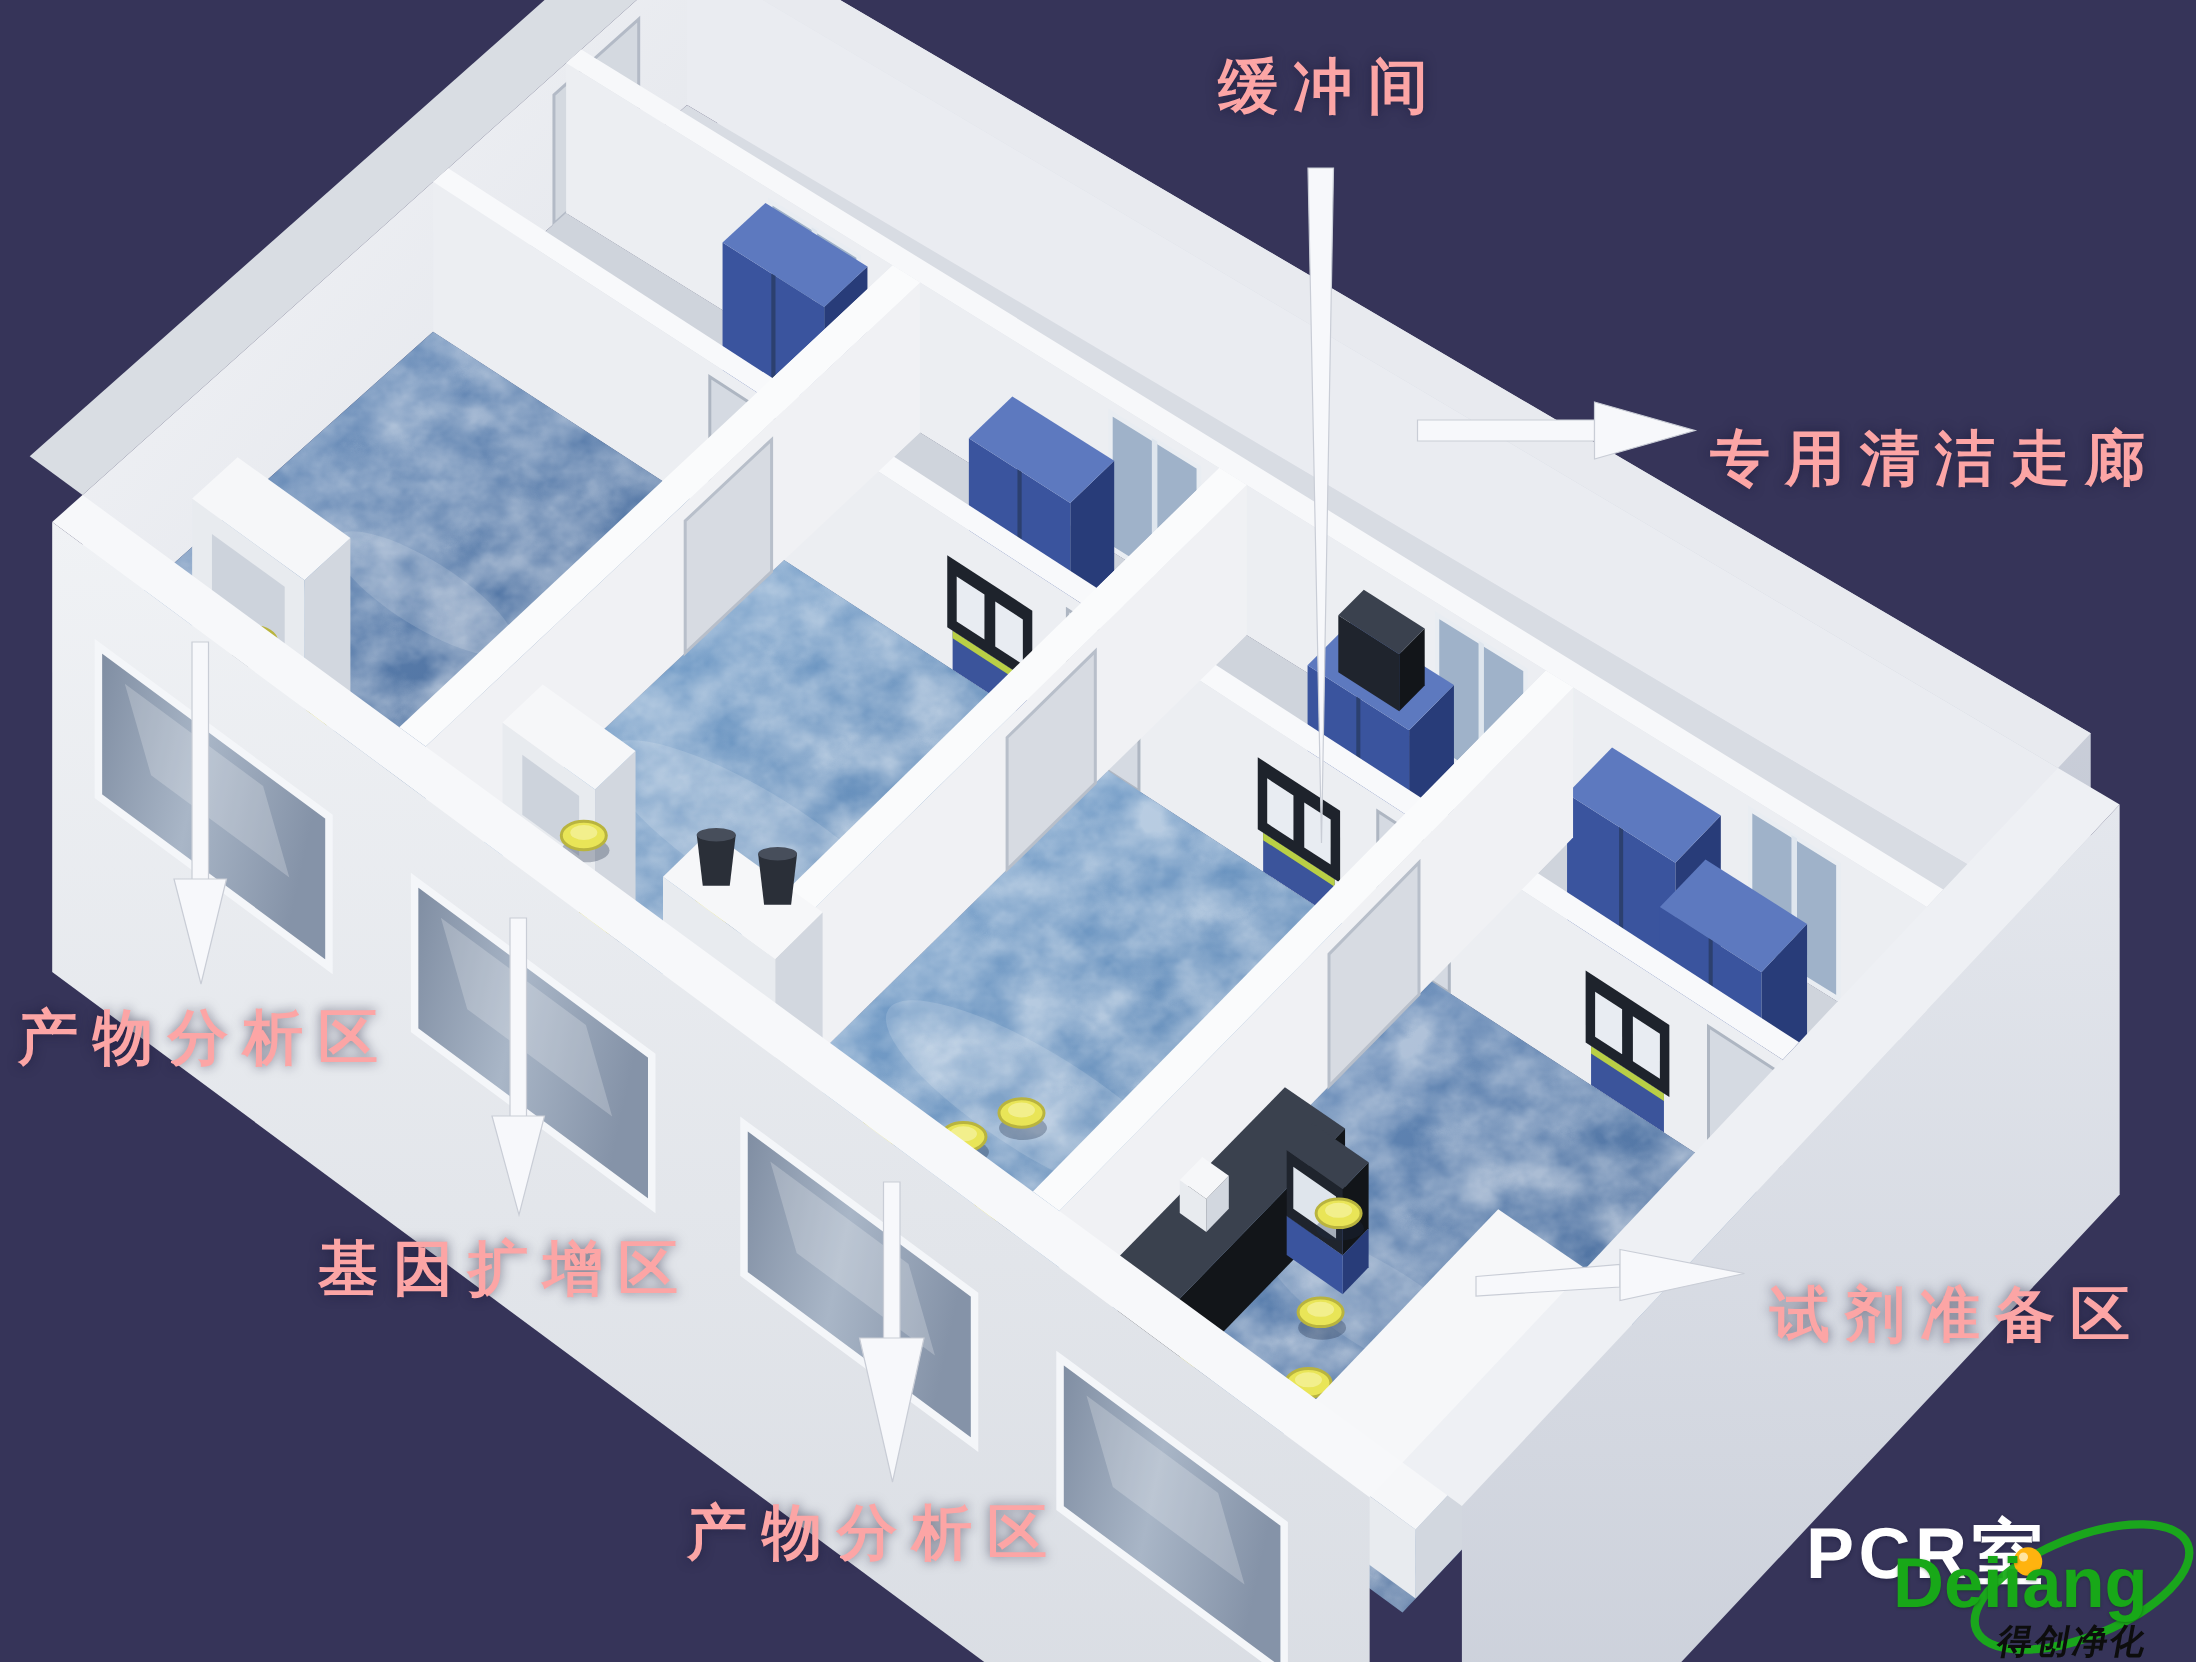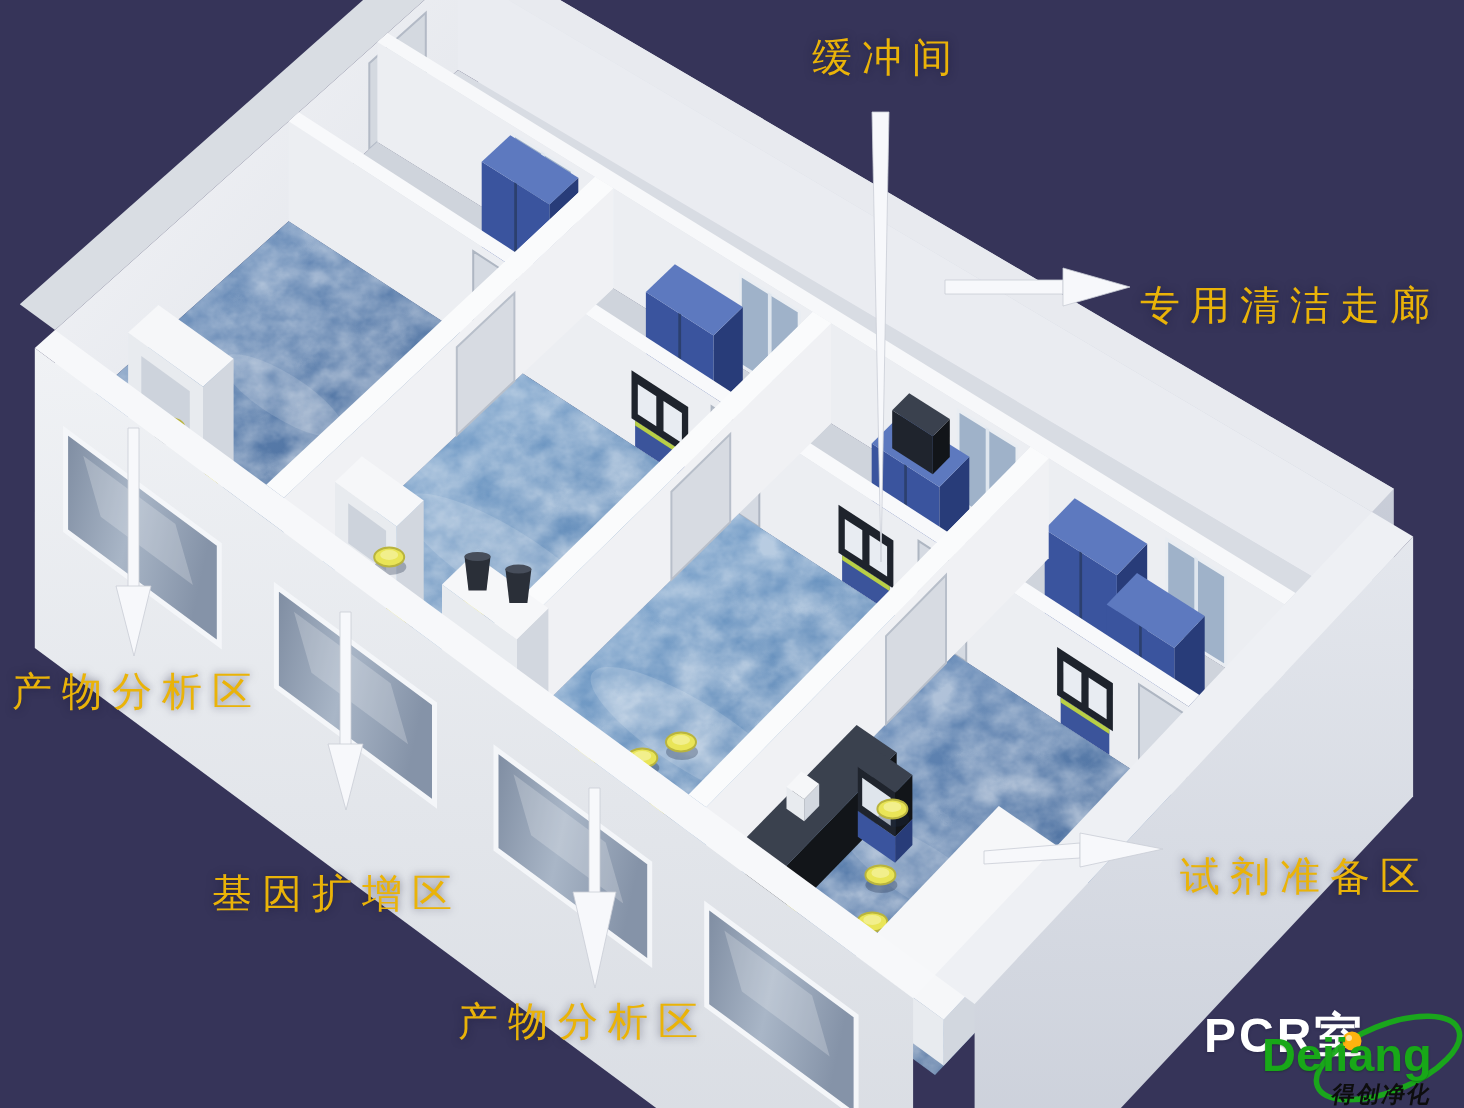--- a/index.html
+++ b/index.html
@@ -3,21 +3,21 @@
 <meta charset="utf-8">
 <style>
   html,body{margin:0;padding:0;background:#23223d;}
   #stage{
     position:relative;width:1464px;height:1108px;overflow:hidden;
     background:#363459;
     font-family:"Liberation Sans","DejaVu Sans",sans-serif;
   }
   #scene{position:absolute;left:0;top:0;z-index:1;}
   .lbl{
-    position:absolute;z-index:3;color:#eab308;font-size:40px;font-weight:400;
+    position:absolute;z-index:3;color:#fca5a5;font-size:40px;font-weight:700;
     letter-spacing:10px;white-space:nowrap;
     text-shadow:0 0 8px rgba(20,20,50,.55);
   }
   #watermark{
     position:absolute;left:560px;top:292px;z-index:2;
     font-size:23px;letter-spacing:1px;color:rgba(105,115,142,.85);
     background:rgba(255,255,255,.10);padding:1px 4px;white-space:nowrap;cursor:pointer;
   }
   #pcr-caption{
     position:absolute;left:1204px;top:1004px;z-index:2;
@@ -285,21 +285,21 @@
           <polygon points="984.0,851.0 1080.0,843.0 1080.0,858.0 984.0,864.0" fill="#f7f8fb" stroke="#c9cdd6" stroke-width="0.8"></polygon>
           <polygon points="1080.0,833.0 1163.0,849.0 1080.0,867.0" fill="#f7f8fb" stroke="#c9cdd6" stroke-width="0.8"></polygon>
         </g>
       </g>
     </svg>
 
 
   <div class="lbl" style="left:812px;top:30px;">缓冲间</div>
   <div class="lbl" style="left:1140px;top:260px;margin-top:18px;">专用清洁走廊</div>
   <div class="lbl" style="left:12px;top:664px;">产物分析区</div>
-  <div class="lbl" style="left:212px;top:818px;margin-top:48px;">基因扩增区</div>
+  <div class="lbl" style="left:212px;top:818px;">基因扩增区</div>
   <div class="lbl" style="left:458px;top:994px;">产物分析区</div>
   <div class="lbl" style="left:1180px;top:826px;margin-top:23px;">试剂准备区</div>
 
   <div id="pcr-caption">PCR室</div>
 
   <div id="logo">
     <svg id="logo-swoosh" width="224" height="113" viewBox="0 0 224 113">
       <ellipse cx="148" cy="63" rx="76" ry="33" fill="none" stroke="#19ad19" stroke-width="5.5" transform="rotate(-22 148 63)" opacity="0.95"></ellipse>
       <circle cx="112" cy="46" r="9.5" fill="#ffb30f"></circle>
       <circle cx="109" cy="43" r="3" fill="#ffe9b0" opacity="0.9"></circle>

